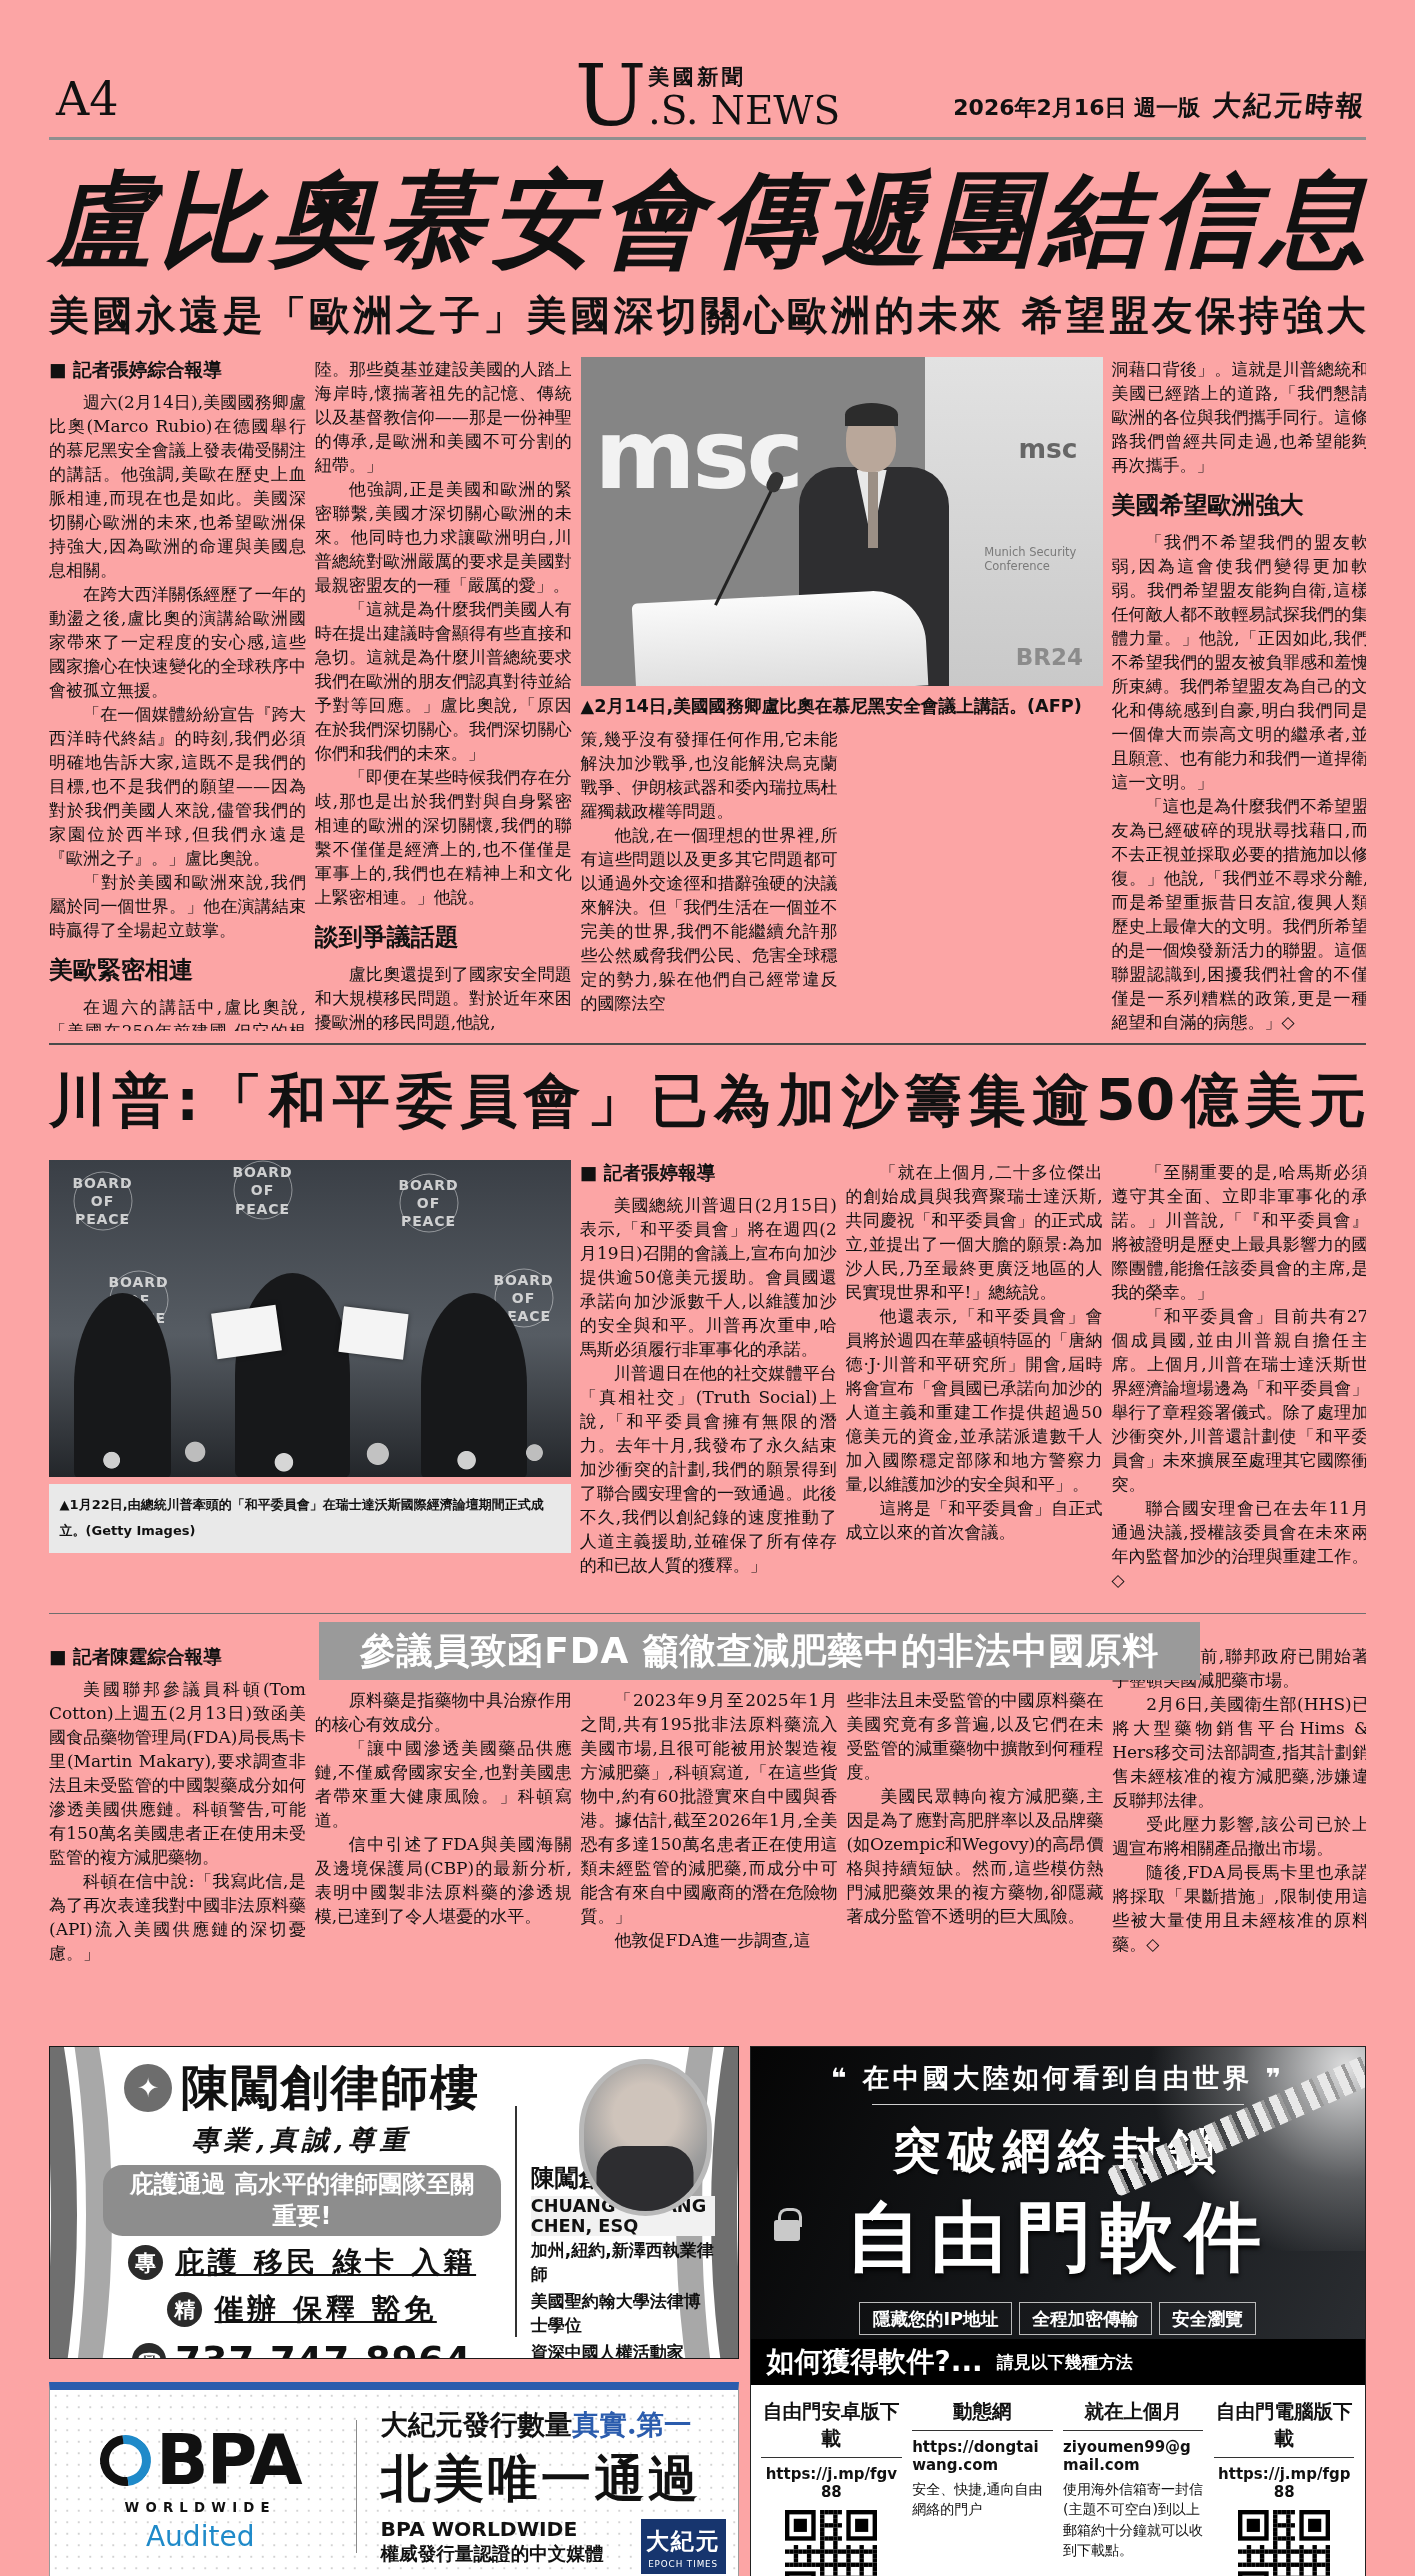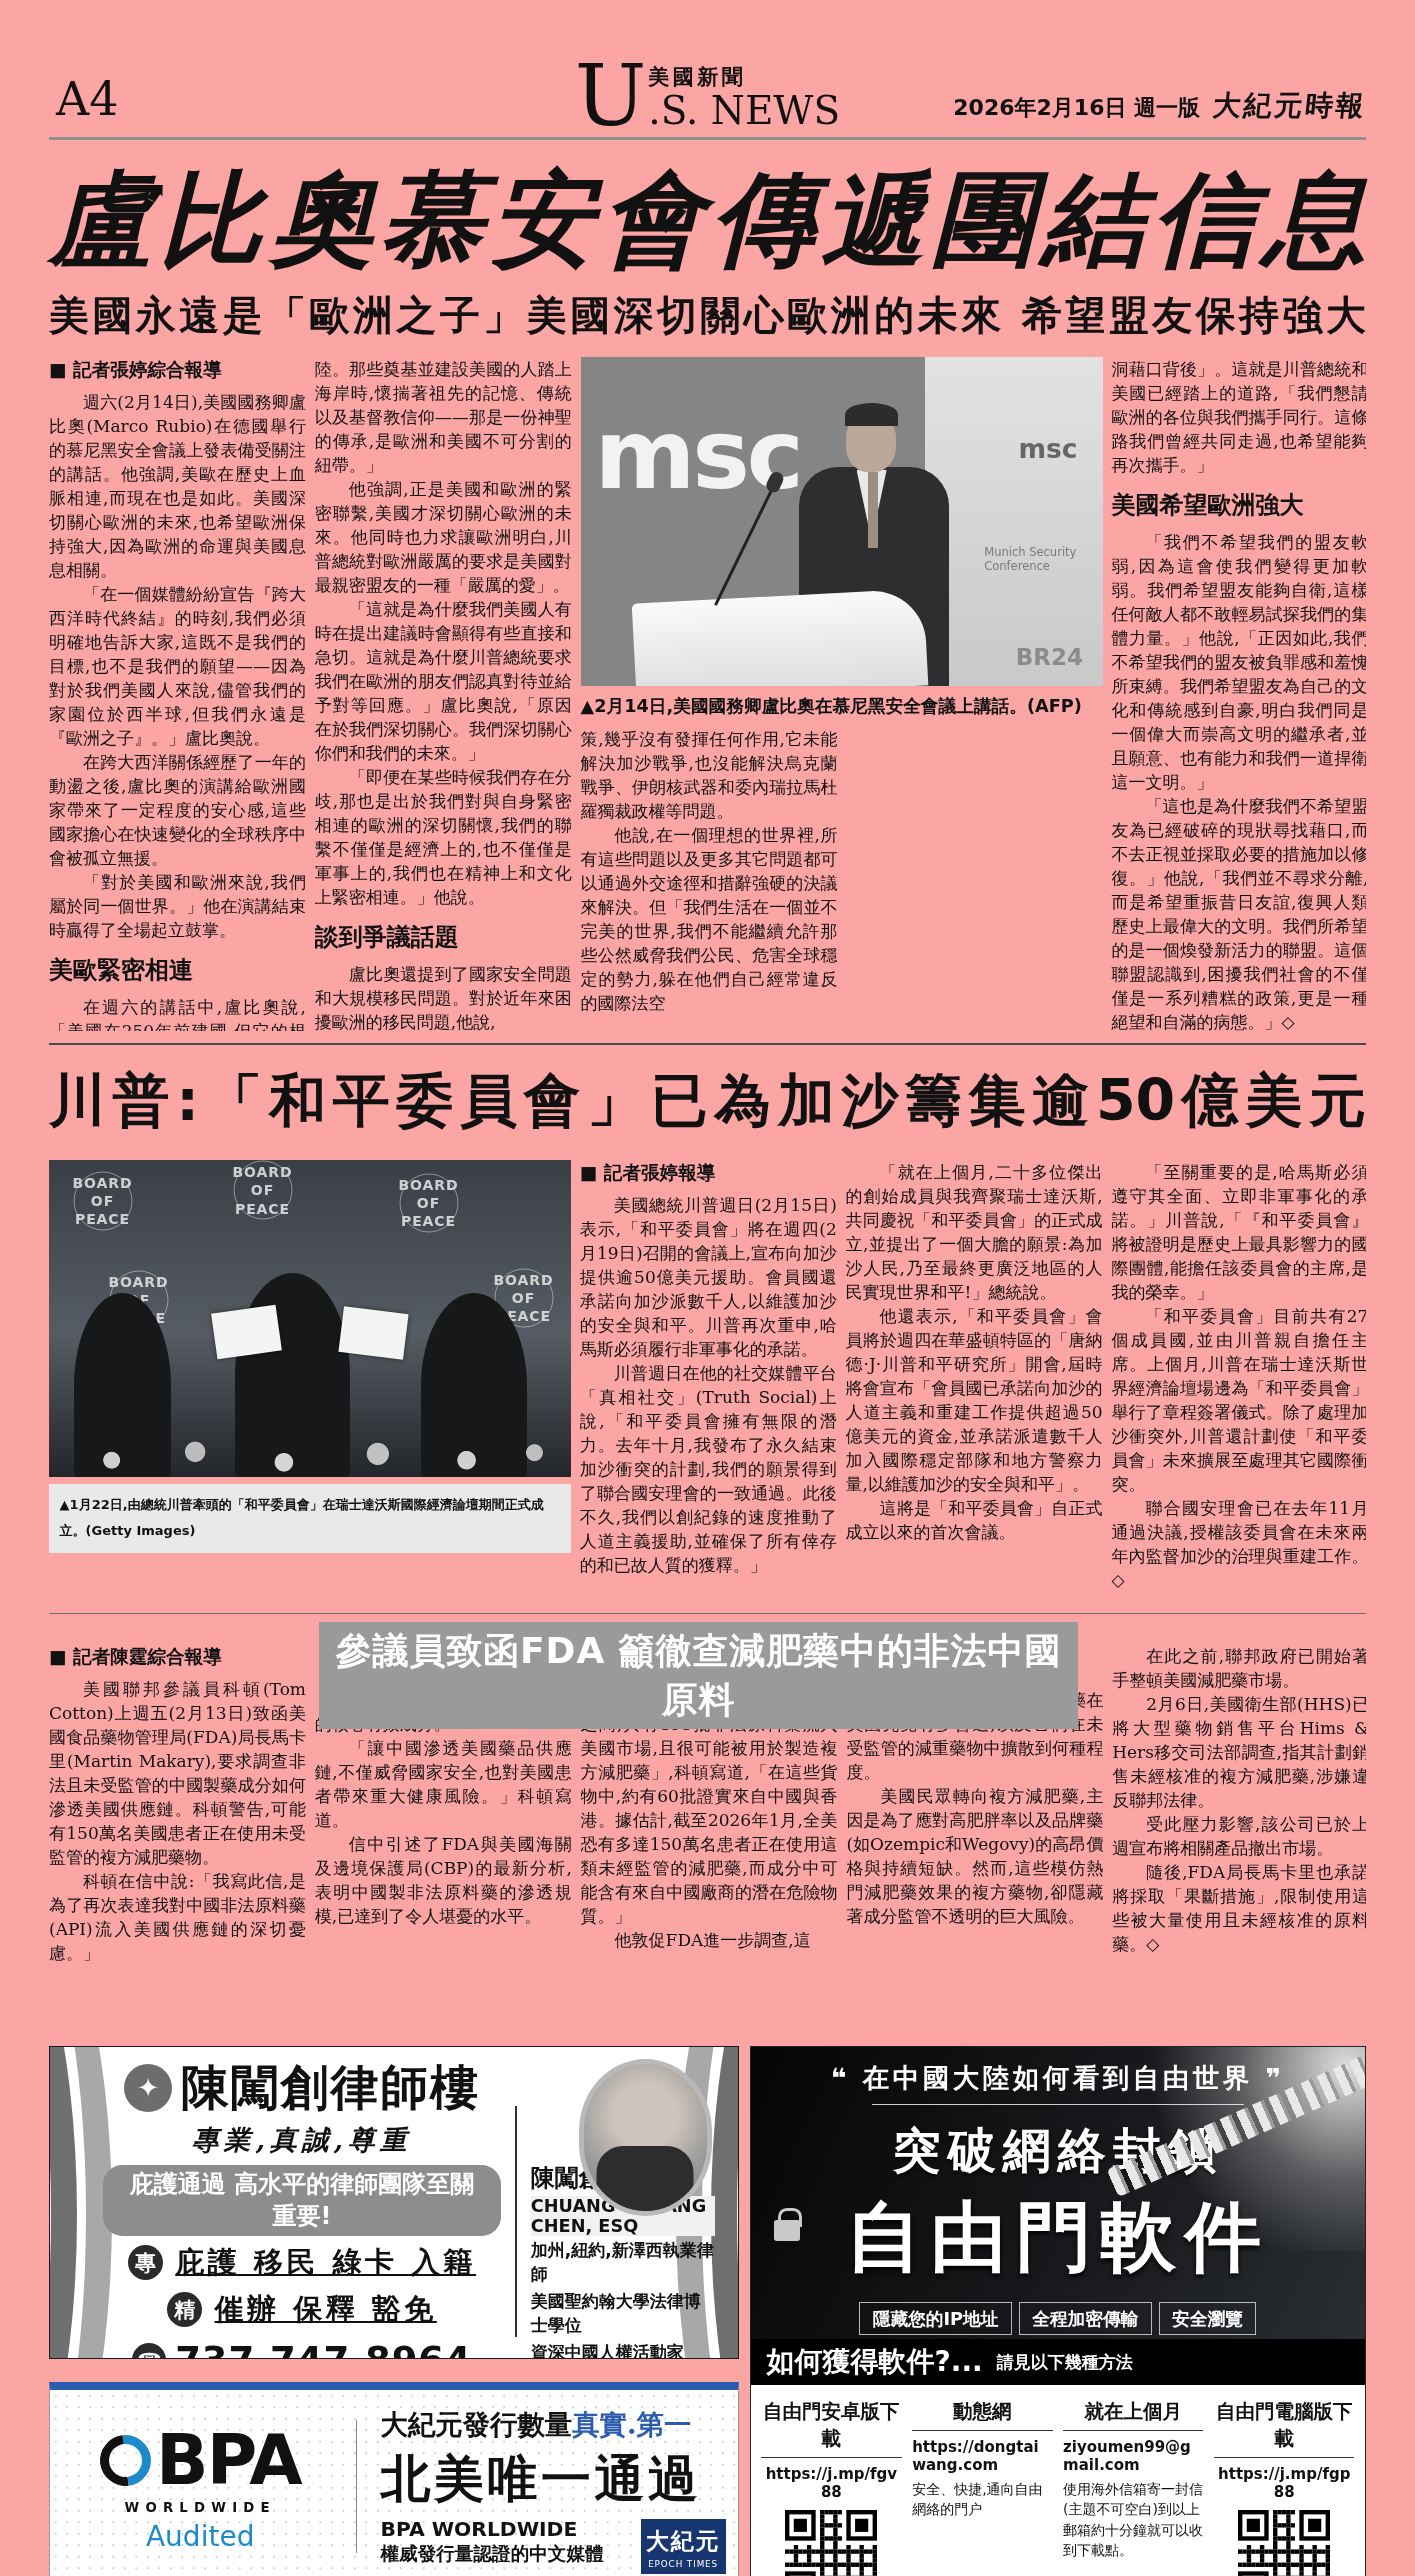--- a/index.html
+++ b/index.html
@@ -67,21 +67,21 @@
       radial-gradient(circle at 12% 60%, #cfcfcf 8px, transparent 8.8px),
       radial-gradient(circle at 28% 40%, #bdbdbd 9.7px, transparent 10.6px),
       radial-gradient(circle at 45% 65%, #d6d6d6 8.8px, transparent 9.7px),
       radial-gradient(circle at 63% 45%, #c2c2c2 10.6px, transparent 11.5px),
       radial-gradient(circle at 80% 60%, #d0d0d0 8.8px, transparent 9.7px),
       radial-gradient(circle at 93% 42%, #bebebe 8px, transparent 8.8px); }
   .caption2 { background:#e9e9e9; padding:8.8px 10.6px; margin-top:7px; font-size:13px; line-height:26px; font-weight:700; font-family:"DejaVu Sans","Liberation Sans",sans-serif; }
 
   
   .art3 { position:relative; margin-top:23px; border-top:1.8px solid #6e6e6e; padding-top:0; height:414px; }
-  .a3-banner { position:absolute; left:270px; top:8.8px; width:759px; background:#9a9a9a; color:#fff; text-align:center; font-size:36px; font-weight:900; font-family:"DejaVu Sans","Liberation Sans",sans-serif; padding:4.4px 0; letter-spacing:0.9px; }
+  .a3-banner { position:absolute; left:270px; top:8.8px; width:881px; background:#9a9a9a; color:#fff; text-align:center; font-size:36px; font-weight:900; font-family:"DejaVu Sans","Liberation Sans",sans-serif; padding:4.4px 0; letter-spacing:0.9px; }
   .art3 .cols { height:100%; }
   .pt-side { padding-top:30px; }
   .pt-mid { padding-top:74px; }
 
   
   .ads { display:flex; gap:10.6px; margin-top:19.5px; }
   .ads-left { display:flex; flex-direction:column; gap:23px; width:690px; }
 
   .lawad { position:relative; width:690px; height:313px; border:1.8px solid #1a1a1a; background:#fff; overflow:hidden; }
   .swoosh { position:absolute; width:195px; height:672px; border:26.5px solid #a8a8a8; border-radius:50%; }
@@ -167,22 +167,22 @@
   </div>
 
   <h1 class="a1-headline">盧比奧慕安會傳遞團結信息</h1>
   <div class="a1-subheadline">美國永遠是「歐洲之子」美國深切關心歐洲的未來 希望盟友保持強大</div>
 
   <div class="art1 cols">
     <div class="col">
       <div class="byline">■ 記者張婷綜合報導</div>
       <div class="bodytext">
           <p>週六(2月14日),美國國務卿盧比奧(Marco Rubio)在德國舉行的慕尼黑安全會議上發表備受關注的講話。他強調,美歐在歷史上血脈相連,而現在也是如此。美國深切關心歐洲的未來,也希望歐洲保持強大,因為歐洲的命運與美國息息相關。</p>
+          <p>在跨大西洋關係經歷了一年的動盪之後,盧比奧的演講給歐洲國家帶來了一定程度的安心感,這些國家擔心在快速變化的全球秩序中會被孤立無援。</p>
           <p>「在一個媒體紛紛宣告『跨大西洋時代終結』的時刻,我們必須明確地告訴大家,這既不是我們的目標,也不是我們的願望——因為對於我們美國人來說,儘管我們的家園位於西半球,但我們永遠是『歐洲之子』。」盧比奧說。</p>
-          <p>在跨大西洋關係經歷了一年的動盪之後,盧比奧的演講給歐洲國家帶來了一定程度的安心感,這些國家擔心在快速變化的全球秩序中會被孤立無援。</p>
           <p>「對於美國和歐洲來說,我們屬於同一個世界。」他在演講結束時贏得了全場起立鼓掌。</p>
         </div>
       <div class="colsub">美歐緊密相連</div>
       <div class="bodytext">
           <p>在週六的講話中,盧比奧說,「美國在250年前建國,但它的根源早在更久以前始於這片大</p>
         </div>
     </div>
     <div class="col">
       <div class="bodytext cont">
           <p>陸。那些奠基並建設美國的人踏上海岸時,懷揣著祖先的記憶、傳統以及基督教信仰——那是一份神聖的傳承,是歐洲和美國不可分割的紐帶。」</p>

